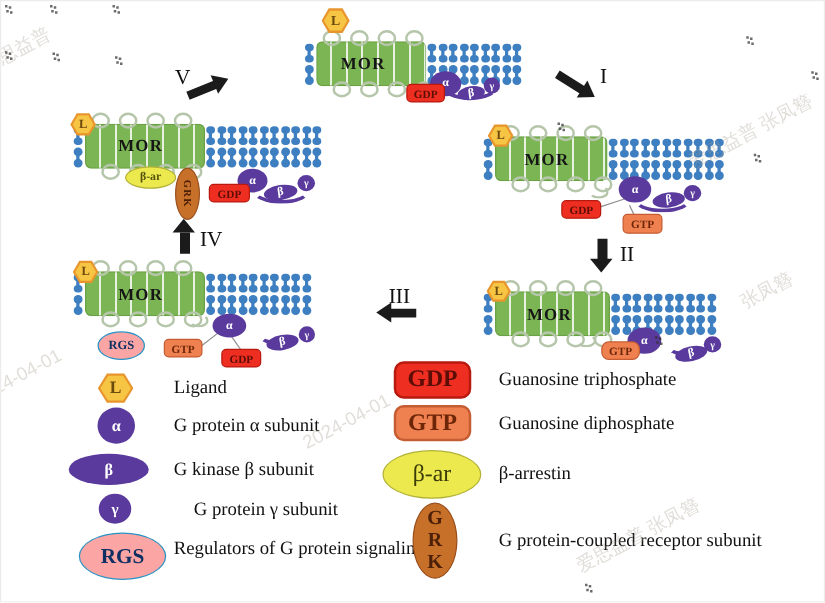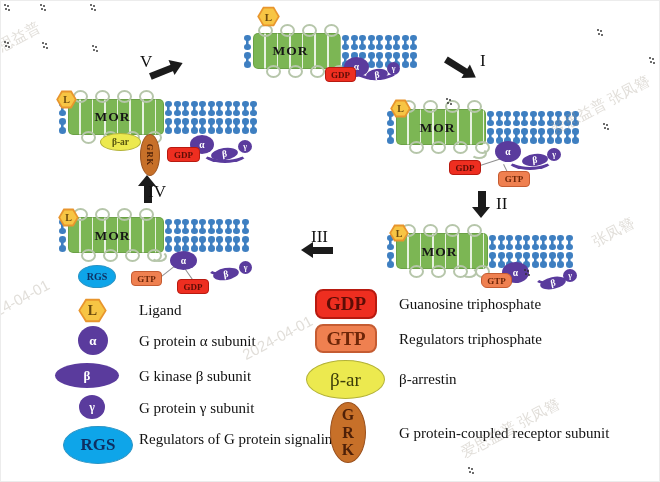--- a/index.html
+++ b/index.html
@@ -28,21 +28,21 @@
           display:flex; align-items:center; justify-content:center; font:700 9.5px "Liberation Serif",serif; z-index:3; }
   .smile { position:absolute; border:3.5px solid transparent; border-bottom-color:#5a3b9d; border-radius:50%; z-index:1; }
   .chip { position:absolute; border-radius:4px; display:flex; align-items:center; justify-content:center;
           font:700 9px "Liberation Serif",serif; z-index:4; }
   .chip.gdp { background:#ee2e20; border:1px solid #b81a10; color:#5c0d06; }
   .chip.gtp { background:#ef8050; border:1px solid #c55c32; color:#6e2608; }
   .hex { position:absolute; clip-path:polygon(26% 3%,74% 3%,99% 50%,74% 97%,26% 97%,1% 50%);
          background:#e8952d; display:flex; align-items:center; justify-content:center; z-index:5; }
   .hex i { position:absolute; inset:2px; clip-path:polygon(26% 3%,74% 3%,99% 50%,74% 97%,26% 97%,1% 50%); background:#f7c544; }
   .hex b { position:relative; font:700 11px "Liberation Serif",serif; color:#6b4a0d; z-index:1; }
-  .rgs-el { position:absolute; background:#0ea5e9; border:1.5px solid #2a93c4; border-radius:50%;
+  .rgs-el { position:absolute; background:#fca5a5; border:1.5px solid #2a93c4; border-radius:50%;
             color:#0e2f62; display:flex; align-items:center; justify-content:center; font:700 10px "Liberation Serif",serif; z-index:3; }
   .bar-el { position:absolute; background:#ece94f; border:1.5px solid #b3b238; border-radius:50%;
             color:#55530e; display:flex; align-items:center; justify-content:center; font:700 9.5px "Liberation Serif",serif; z-index:3; }
   .grk-el { position:absolute; background:#c77029; border:1.5px solid #99501d; border-radius:50%;
             color:#4e2008; display:flex; align-items:center; justify-content:center; z-index:4; }
   .grk-el.small b { transform:rotate(90deg); font:700 8.5px "Liberation Serif",serif; letter-spacing:1px; }
   .grk-el.big b { font:700 16px "Liberation Serif",serif; width:.8em; word-break:break-all; text-align:center; line-height:1.12; }
   .cline { position:absolute; height:1.4px; background:#8f8f8f; transform-origin:0 0; z-index:0; }
   .tail { position:absolute; width:16px; height:11px; border:2px solid #b6c6aa; border-radius:50%;
           border-top-color:transparent; border-left-color:transparent; z-index:0; }
@@ -448,21 +448,21 @@
       </div>
     <div class="oval" style="left:238px;top:260px;width:13px;height:13px;font-size:8px;">
         <span>γ</span>
       </div>
   </div>
 
   <div class="arr" style="left:137px;top:174px;width:19px;height:28px;">
     <i class="sh" style="left:5.5px;top:11px;width:8px;height:17px;"></i>
     <i class="hd" style="left:0;top:0;border-left:9.5px solid transparent;border-right:9.5px solid transparent;border-bottom:11px solid #1b1b1b;"></i>
   </div>
-  <div class="rn" style="left:147px;top:181px;">IV</div>
+  <div class="rn" style="left:159px;top:181px;">IV</div>
 
   <div>
     <div class="hex" style="left:55px;top:89px;width:21px;height:19px;">
         <i></i>
         <b style="font-size:10px;">L</b>
       </div>
     <div class="mem" style="left:58px;top:100px;">
       <span class="lipids">
           <span class="lipid">
             <i class="lh"></i>
@@ -565,38 +565,38 @@
     <div class="leg-label" style="left:138px;top:332px;">G protein α subunit</div>
 
     <div class="oval" style="left:54px;top:362px;width:64px;height:25px;font-size:13px;">
         <span>β</span>
       </div>
     <div class="leg-label" style="left:138px;top:367px;">G kinase β subunit</div>
 
     <div class="oval" style="left:78px;top:394px;width:26px;height:24px;font-size:12px;">
         <span>γ</span>
       </div>
-    <div class="leg-label" style="left:138px;top:399px;">G protein γ subunit</div>
+    <div class="leg-label" style="left:154px;top:399px;">G protein γ subunit</div>
 
     <div class="rgs-el" style="left:62px;top:425px;width:70px;height:38px;font-size:17px;">
         <span>RGS</span>
       </div>
     <div class="leg-label" style="left:138px;top:430px;">Regulators of G protein signaling</div>
   </div>
 
   <div>
     <div class="chip gdp" style="left:314px;top:288px;width:62px;height:30px;border-radius:8px;border-width:2px;font-size:19px;">
         <span>GDP</span>
       </div>
     <div class="leg-label" style="left:398px;top:295px;">Guanosine triphosphate</div>
 
     <div class="chip gtp" style="left:314px;top:323px;width:62px;height:29px;border-radius:8px;border-width:2px;font-size:19px;">
         <span>GTP</span>
       </div>
-    <div class="leg-label" style="left:398px;top:330px;">Regulators triphosphate</div>
+    <div class="leg-label" style="left:398px;top:330px;">Guanosine diphosphate</div>
 
     <div class="bar-el" style="left:305px;top:359px;width:79px;height:39px;font-size:19px;font-weight:400;color:#3c3c08;">
         <span>β-ar</span>
       </div>
     <div class="leg-label" style="left:398px;top:370px;">β-arrestin</div>
 
     <div class="grk-el big" style="left:329px;top:401px;width:36px;height:61px;">
         <b>GRK</b>
       </div>
     <div class="leg-label" style="left:398px;top:424px;">G protein-coupled receptor subunit</div>

